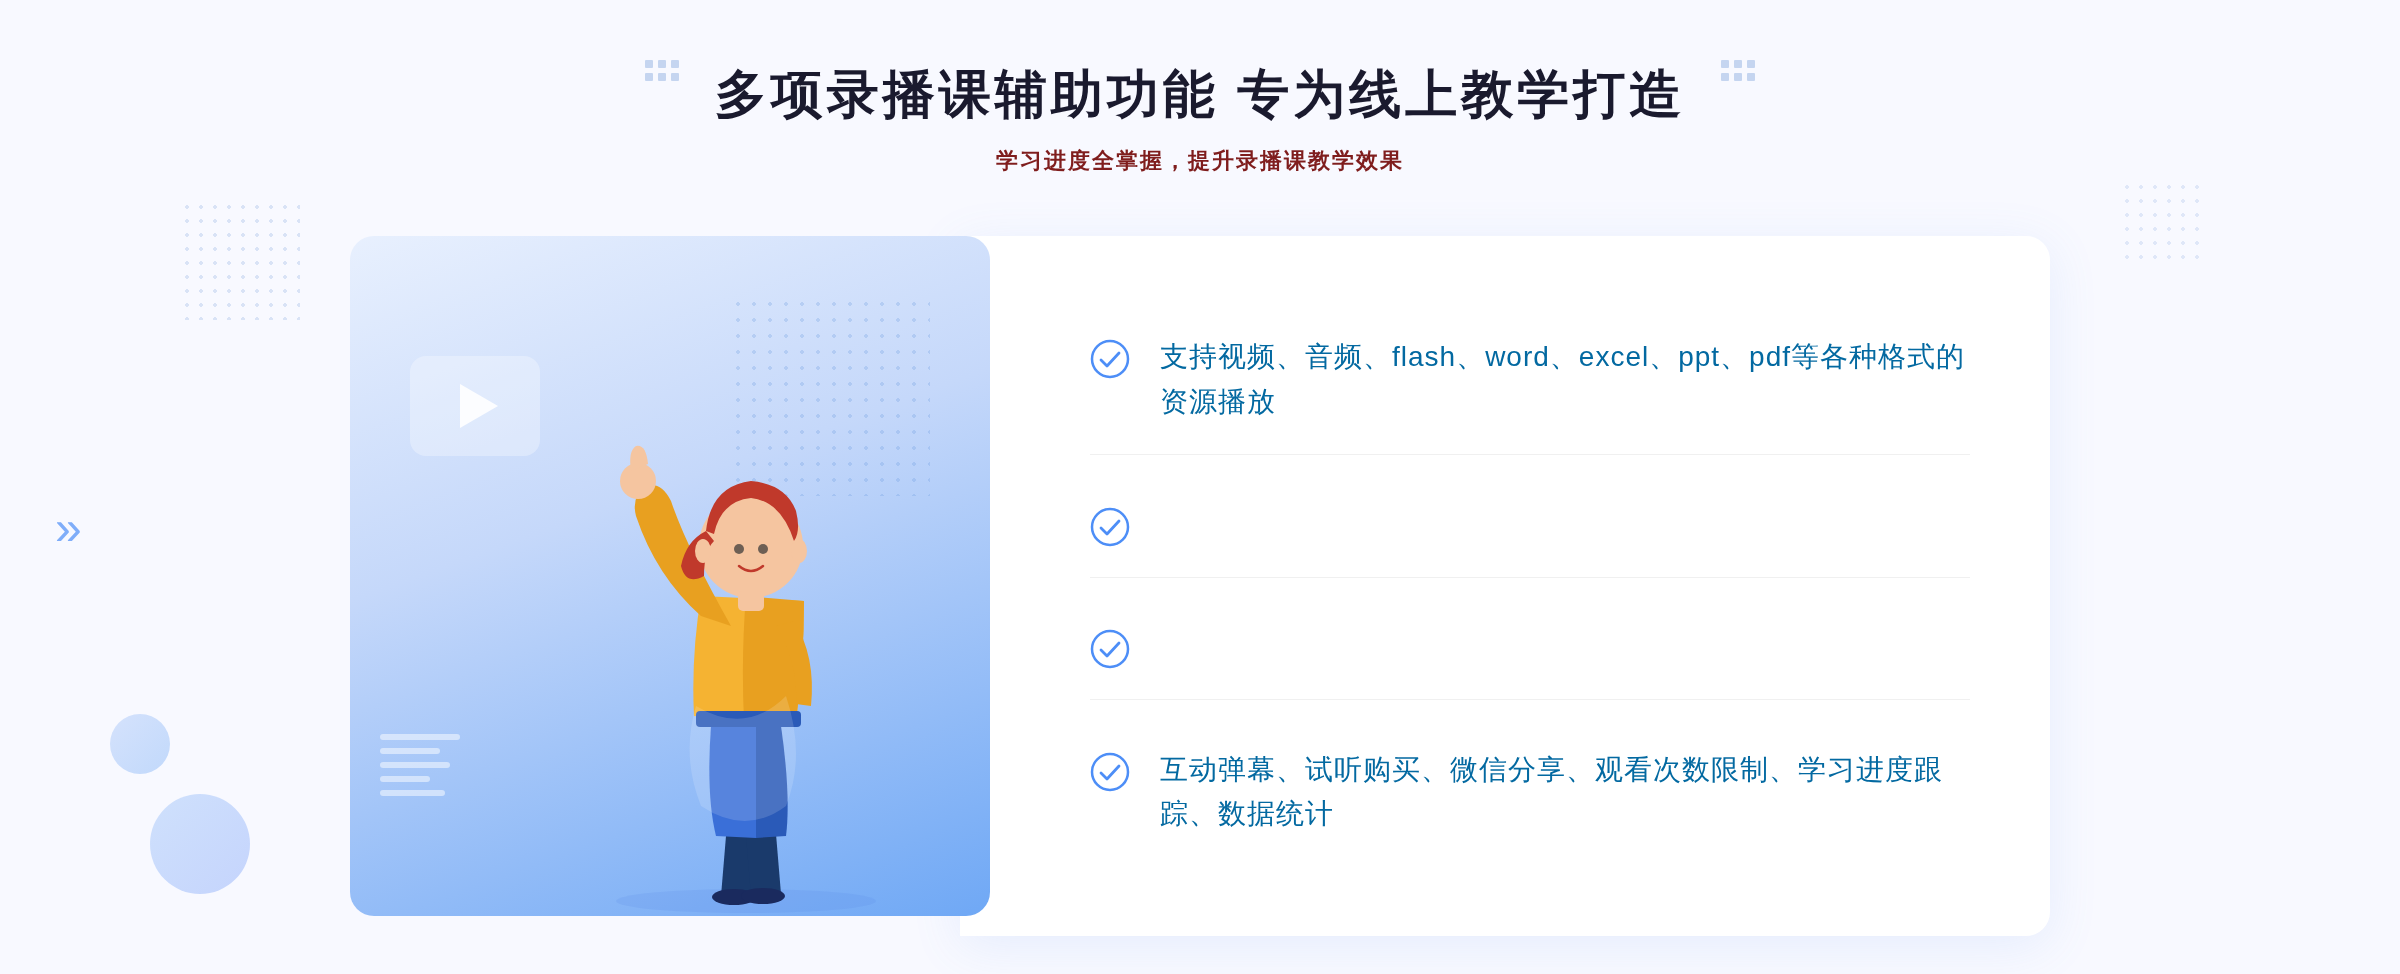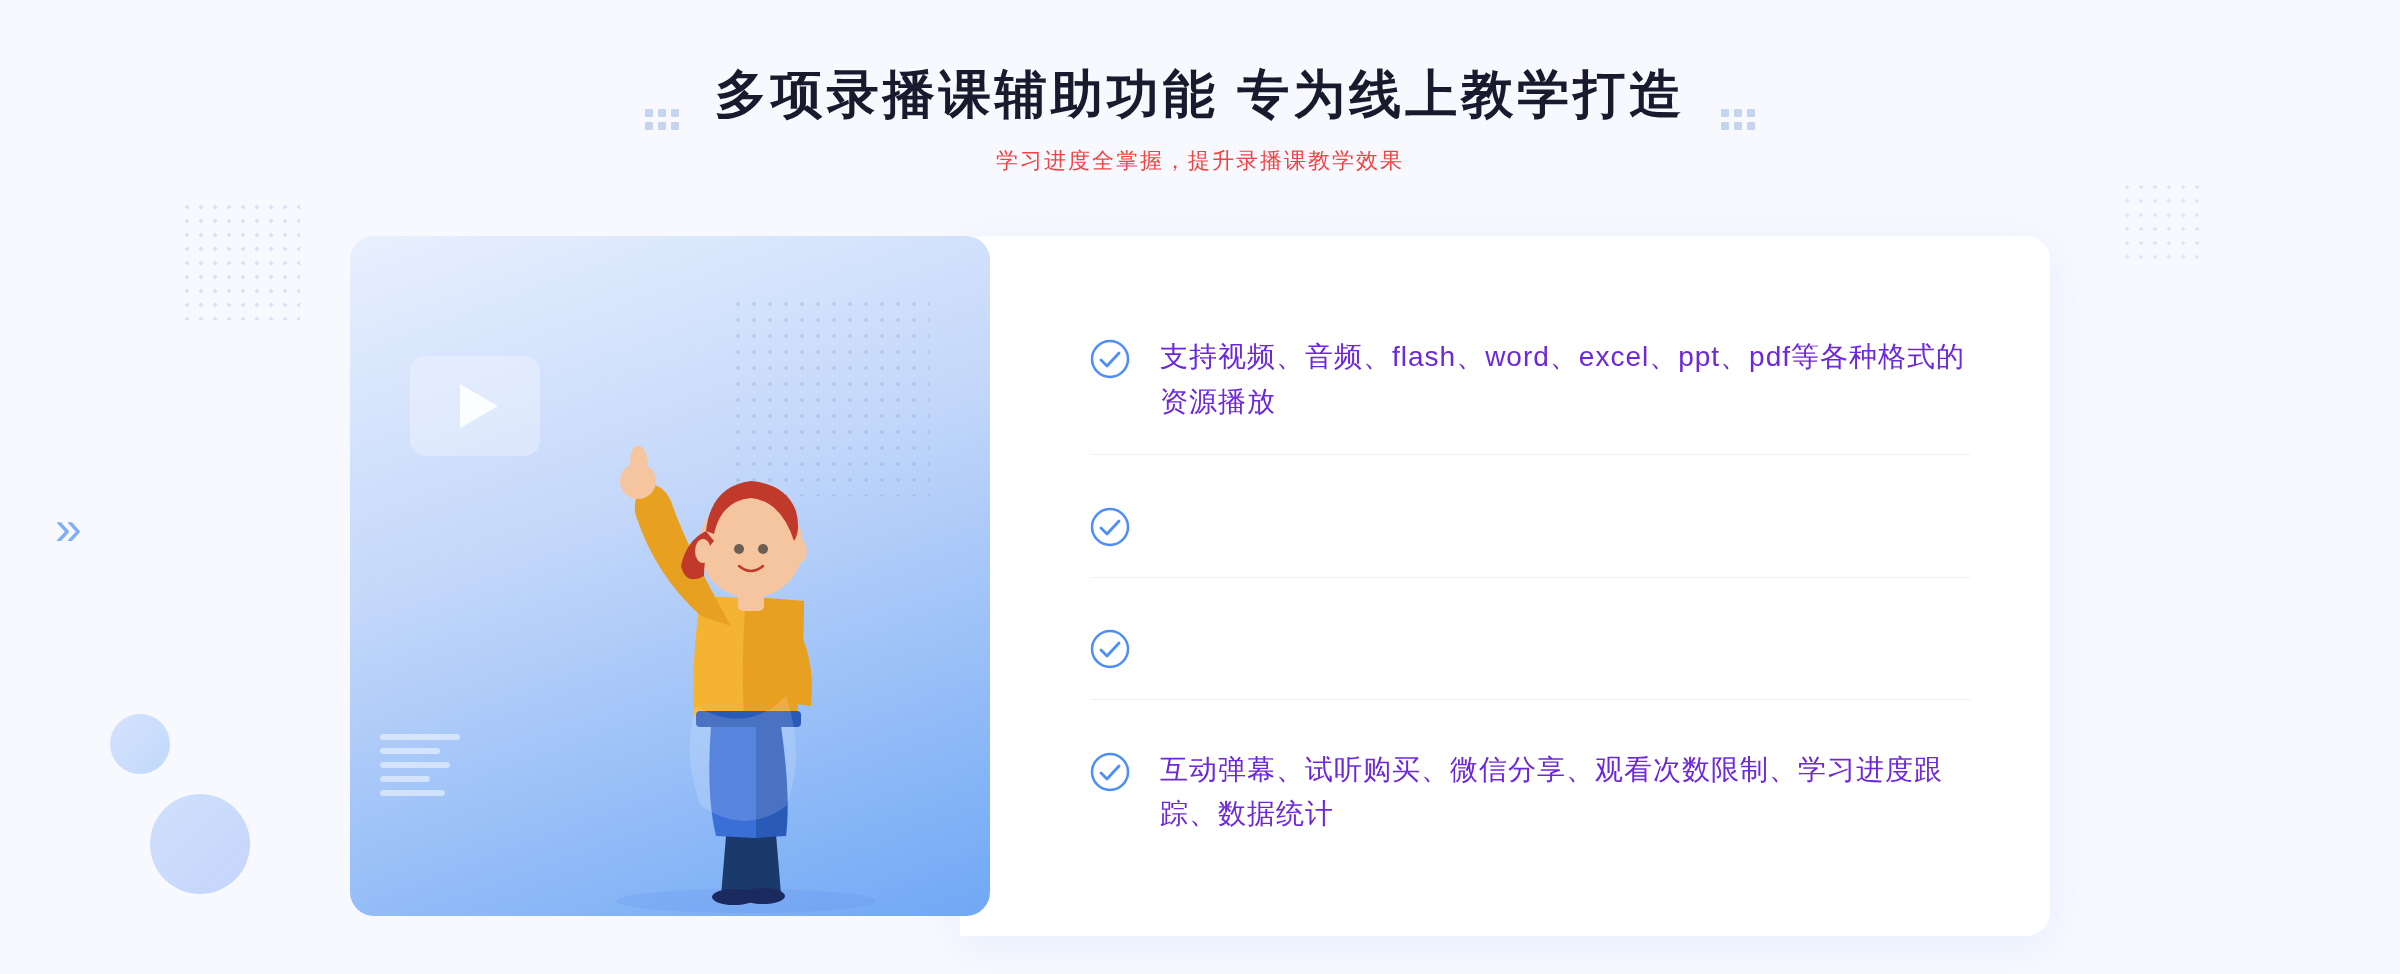--- a/index.html
+++ b/index.html
@@ -88,21 +88,21 @@
     .title-section {
       display: flex;
       flex-direction: column;
       align-items: center;
       margin-bottom: 60px;
       position: relative;
     }
 
     .title-decorators {
       display: flex;
-      align-items: flex-end;
+      align-items: flex-start;
       gap: 36px;
     }
 
     .title-dots {
       display: grid;
       grid-template-columns: repeat(3, 8px);
       gap: 5px;
     }
 
     .title-dot {
@@ -114,24 +114,24 @@
 
     .main-title {
       font-size: 52px;
       font-weight: 700;
       color: #1a1a2e;
       letter-spacing: 4px;
     }
 
     .subtitle {
       font-size: 22px;
-      color: #ef4444;
+      color: #7f1d1d;
       margin-top: 16px;
       letter-spacing: 2px;
-      font-weight: 400;
+      font-weight: 700;
     }
 
     
     .content-area {
       display: flex;
       width: 1700px;
       min-height: 700px;
       position: relative;
     }
 
@@ -249,21 +249,21 @@
       margin-top: 4px;
     }
 
     .check-icon svg {
       width: 40px;
       height: 40px;
     }
 
     .feature-text {
       font-size: 28px;
-      color: #6d28d9;
+      color: #0369a1;
       line-height: 1.6;
       letter-spacing: 1px;
       font-weight: 400;
     }
 
     
     .blue-bar {
       position: absolute;
       left: 0;
       top: 80px;

